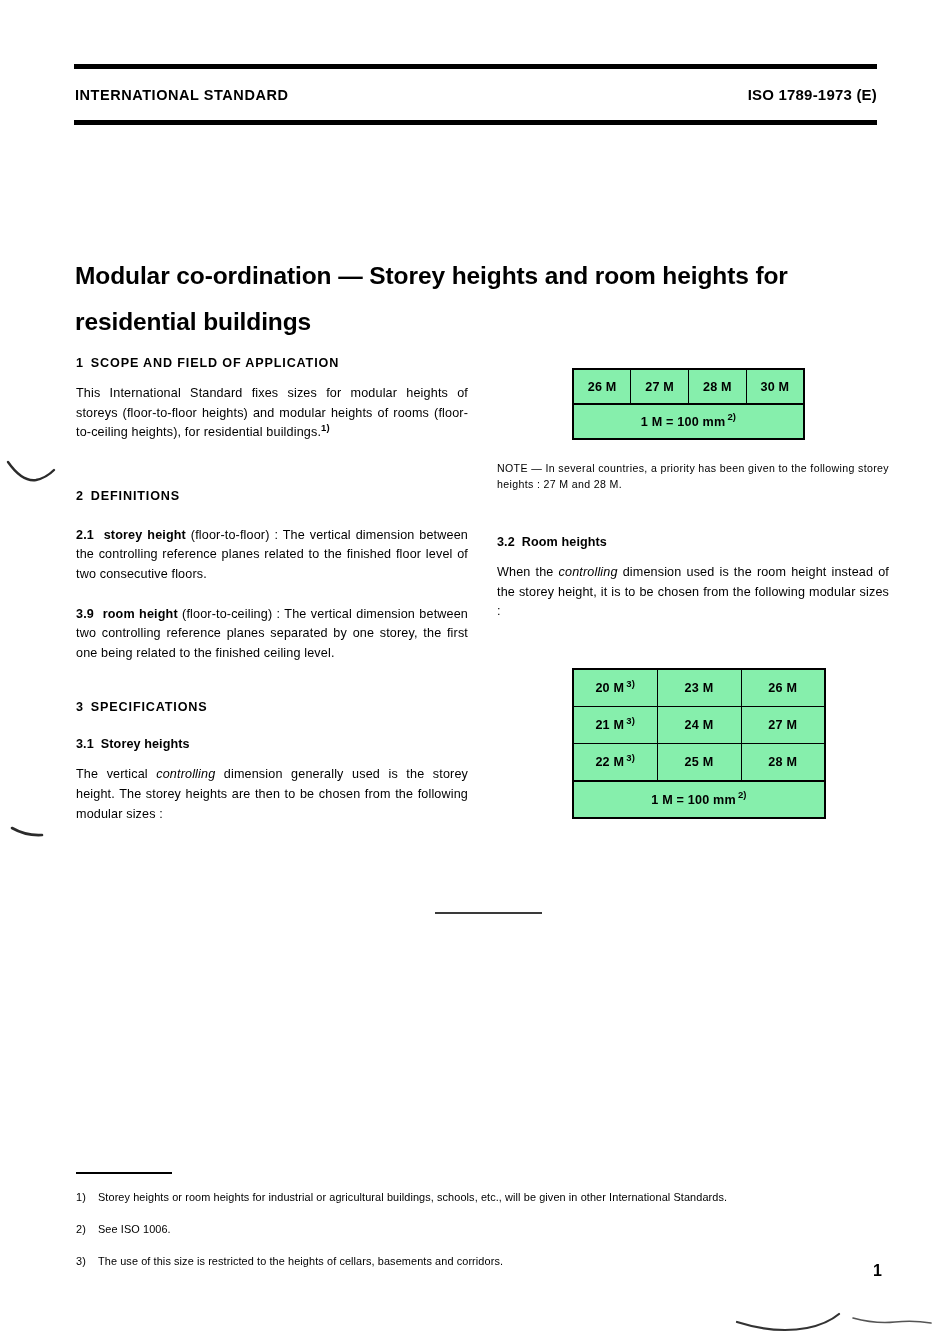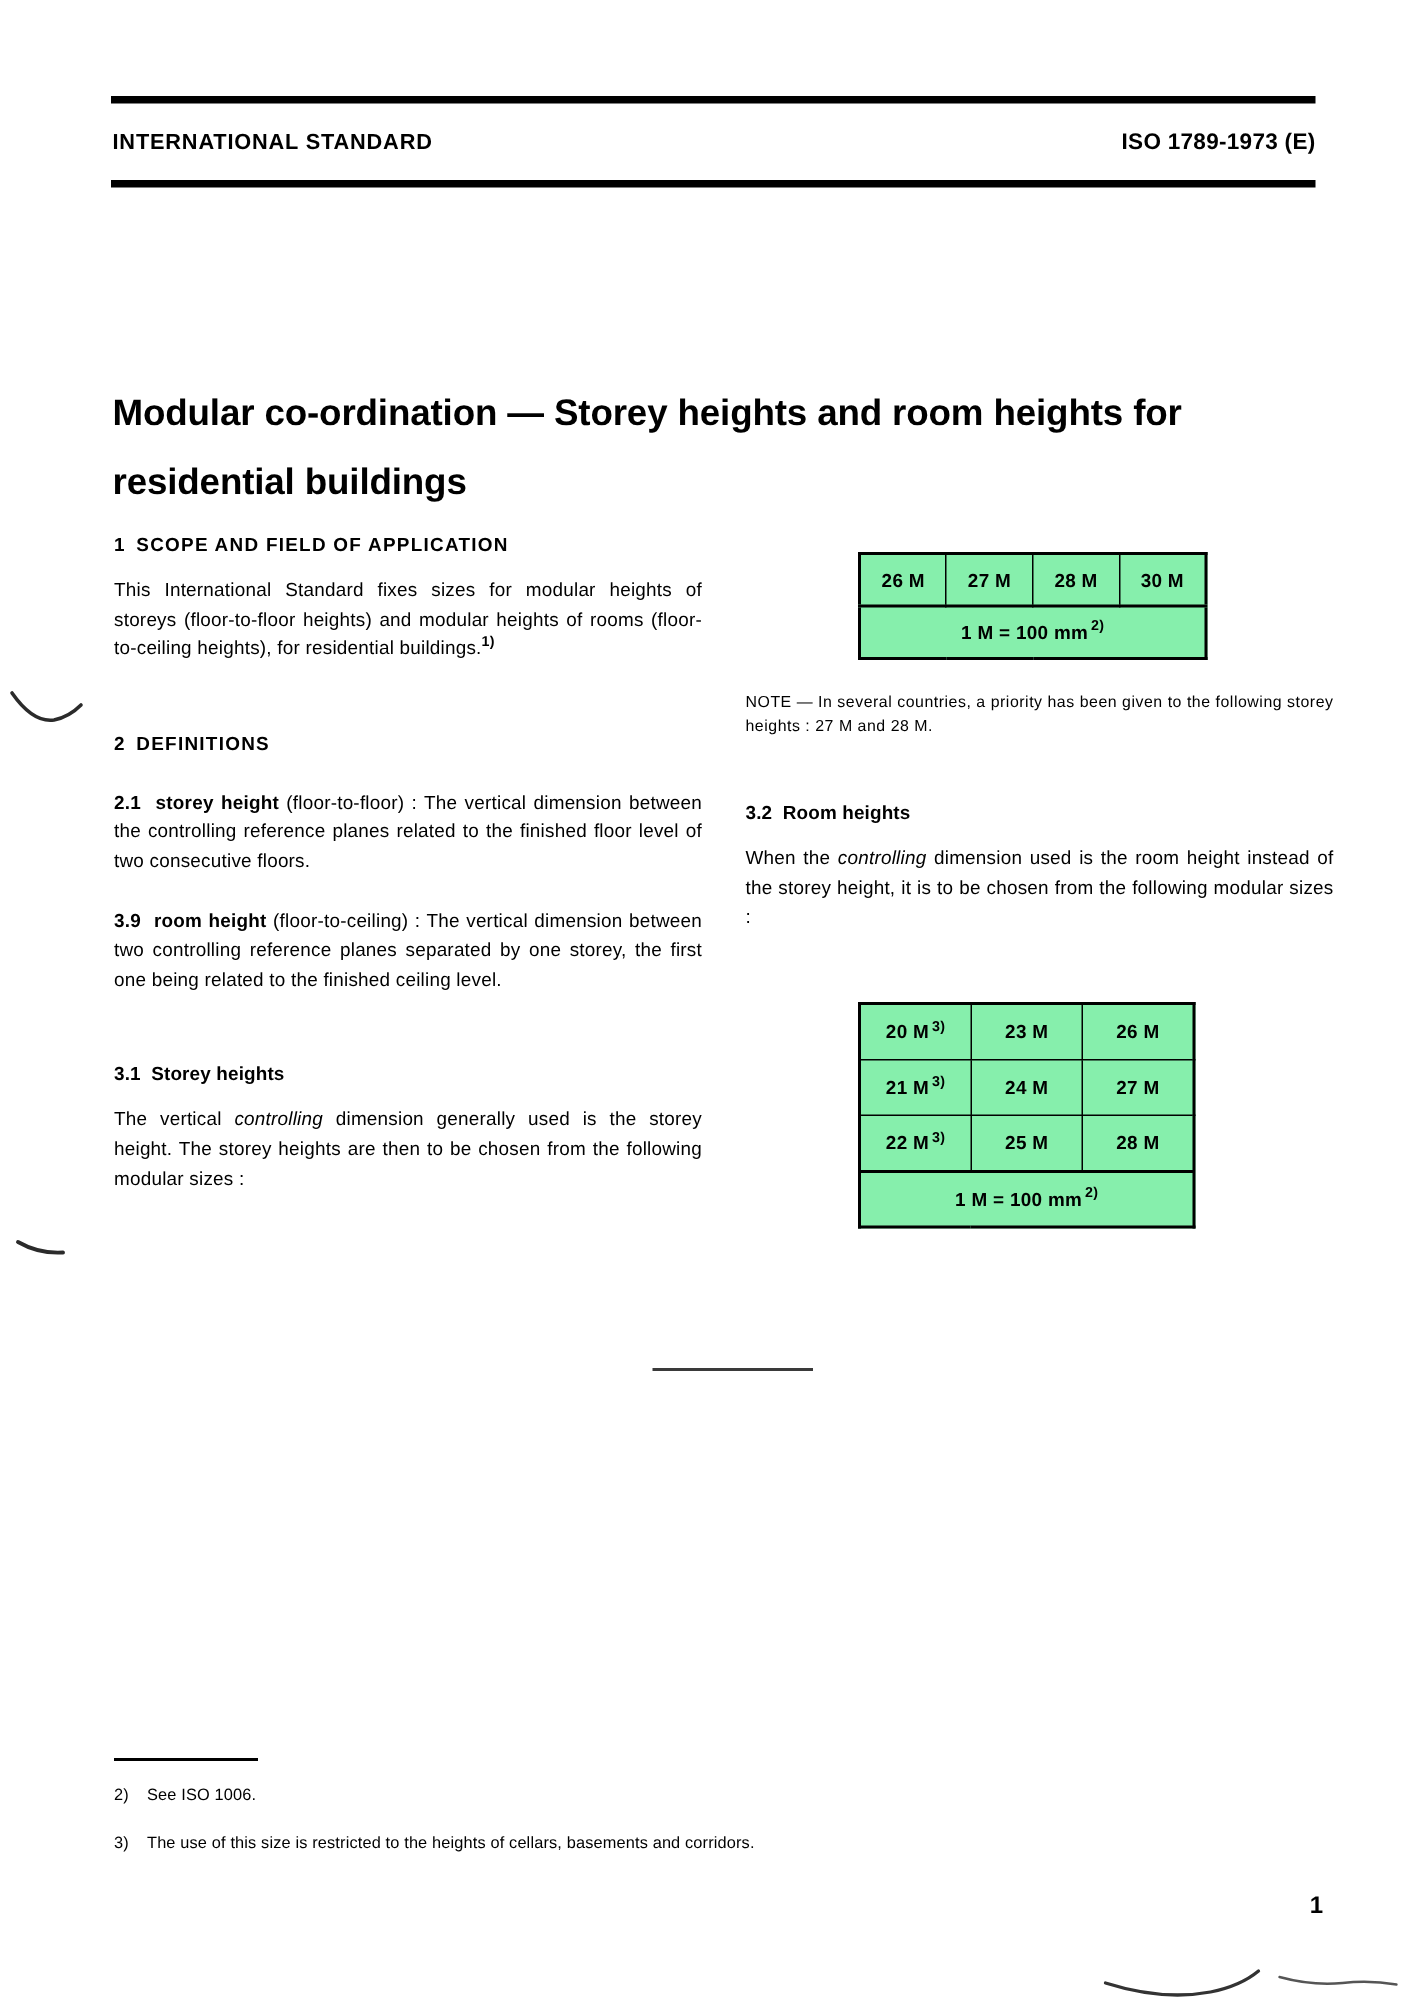--- a/index.html
+++ b/index.html
@@ -159,21 +159,21 @@
     left: 572px; top: 368px;
     width: 233px;
   }
   #table-storey-heights td { height: 33px; }
   #table-storey-heights .foot-cell { height: 33px; }
 
   
   #table-room-heights {
     position: absolute;
     left: 572px; top: 668px;
-    width: 225px;
+    width: 254px;
   }
   #table-room-heights td { height: 36px; }
   #table-room-heights .foot-cell { height: 35px; }
 
   
   .col-rule {
     position: absolute;
     left: 435px; top: 912px;
     width: 107px; height: 1.6px;
     background: #3a3a3a;
@@ -241,20 +241,23 @@
     </h2>
 
     <div class="gap-sm"></div>
 
     <p class="body"><span class="term">2.1</span>&nbsp;&nbsp;<span class="term">storey height</span><span> (floor-to-floor) : The vertical dimension between the controlling reference planes related to the finished floor level of two consecutive floors.</span></p>
 
     <p class="body"><span class="term">3.9</span>&nbsp;&nbsp;<span class="term">room height</span><span> (floor-to-ceiling) : The vertical dimension between two controlling reference planes separated by one storey, the first one being related to the finished ceiling level.</span></p>
 
     <div class="gap-md"></div>
 
+    <h2 class="sec">
+      <span class="num">3</span><span>SPECIFICATIONS</span>
+    </h2>
 
     <div class="gap-sm"></div>
 
     <h3 class="subsec">
       <span class="num">3.1</span><span>Storey heights</span>
     </h3>
 
     <p class="body"><span>The vertical </span><span class="ital">controlling</span><span> dimension generally used is the storey height. The storey heights are then to be chosen from the following modular sizes :</span></p>
 
   </div>
@@ -310,20 +313,21 @@
       <tr>
         <td class="foot-cell" colspan="3"><span>1 M = 100 mm</span><sup>2)</sup></td>
       </tr>
     </tbody>
   </table>
 
   <div class="col-rule"></div>
 
   <div class="footnotes">
     <div class="fn-rule"></div>
+    <div class="fn-item"><span class="fn-marker">1)</span><span>Storey heights or room heights for industrial or agricultural buildings, schools, etc., will be given in other International Standards.</span></div>
     <div class="fn-item"><span class="fn-marker">2)</span><span>See ISO 1006.</span></div>
     <div class="fn-item"><span class="fn-marker">3)</span><span>The use of this size is restricted to the heights of cellars, basements and corridors.</span></div>
   </div>
 
   <div class="page-number">1</div>
 
   <svg class="artifact" style="left:2px; top:452px;" width="70" height="40" viewBox="0 0 70 40">
     <path d="M6 10 Q 20 30 34 28 Q 44 26 52 18" stroke="#2b2b2b" stroke-width="2.4" fill="none" stroke-linecap="round"></path>
   </svg>
   <svg class="artifact" style="left:8px; top:812px;" width="70" height="32" viewBox="0 0 70 32">

